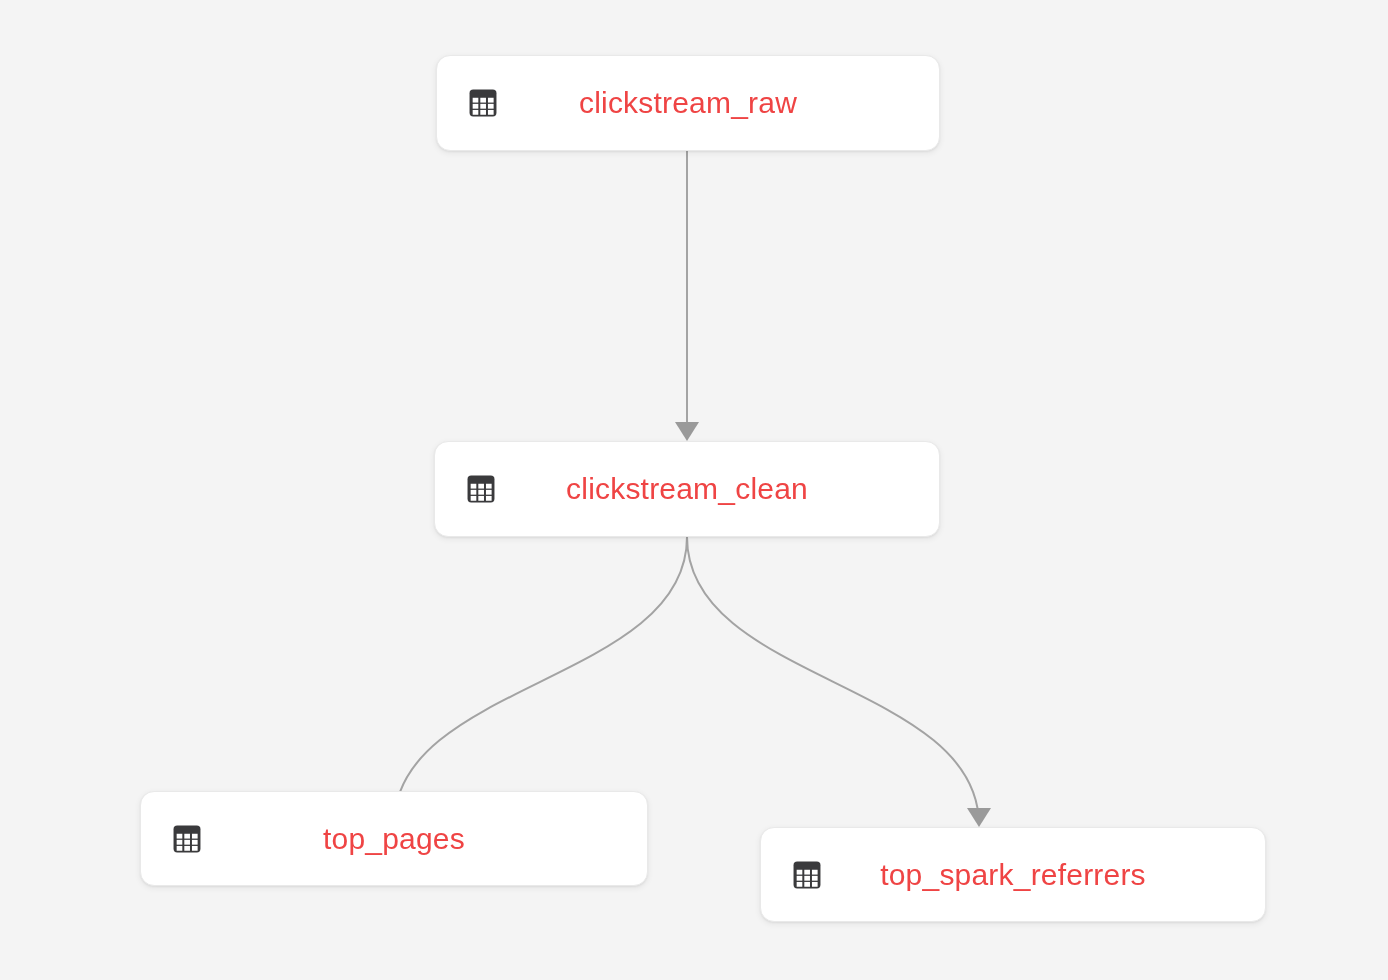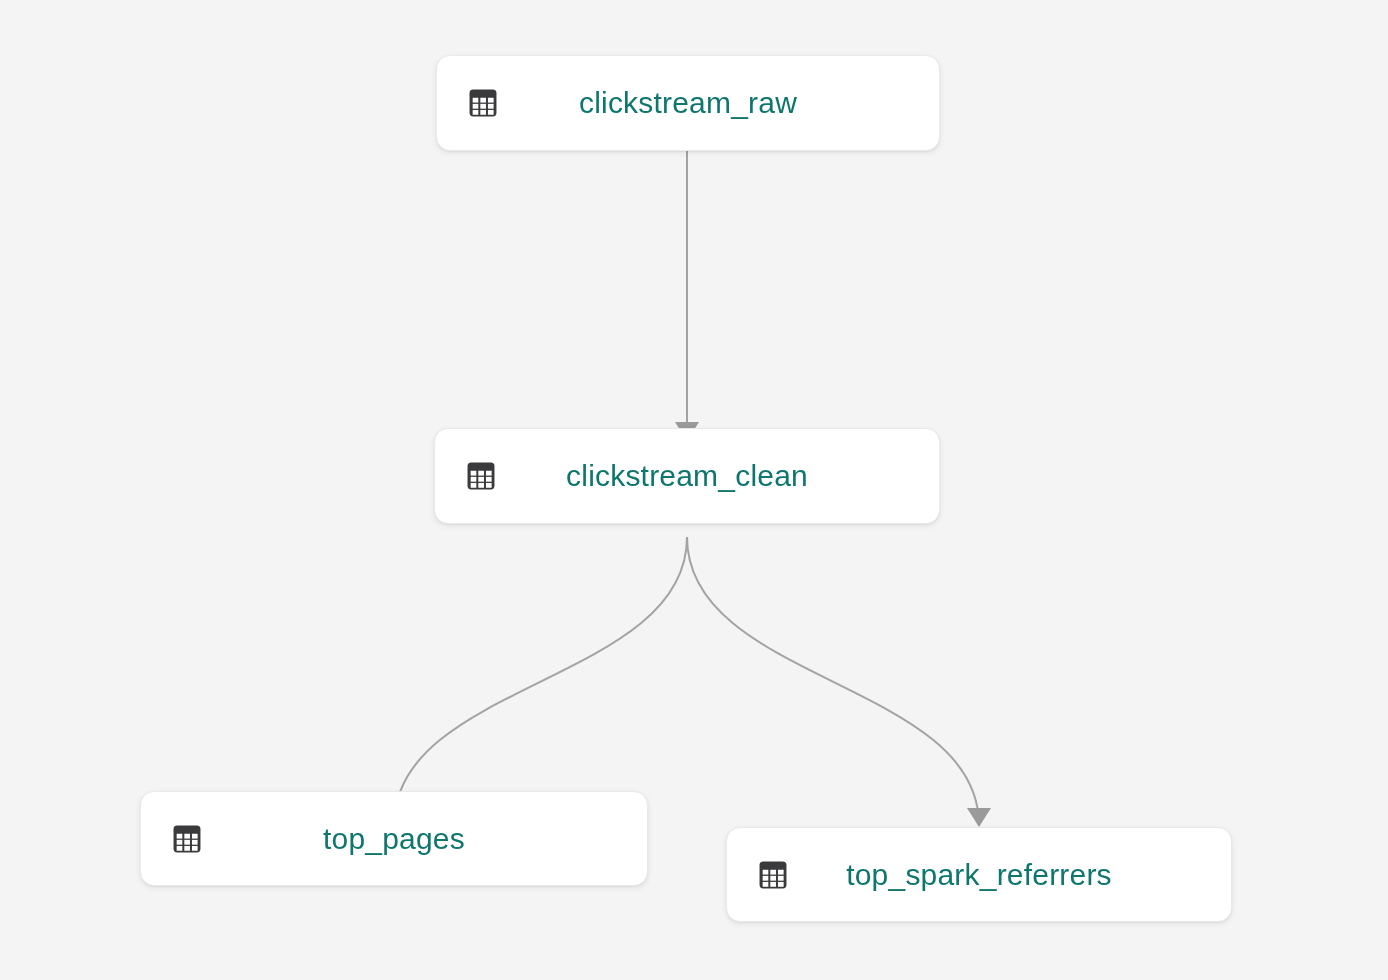--- a/index.html
+++ b/index.html
@@ -46,28 +46,28 @@
     display: block;
   }
   .node .icon svg {
     display: block;
     width: 34px;
     height: 34px;
   }
   .node .label {
     font-size: 30px;
     font-weight: 400;
-    color: #0f766e;
+    color: #ef4444;
     letter-spacing: 0.2px;
     white-space: nowrap;
   }
   #node-0 { left: 436px; top: 55px;  width: 504px; }
-  #node-1 { left: 434px; top: 428px; width: 506px; }
+  #node-1 { left: 434px; top: 441px; width: 506px; }
   #node-2 { left: 140px; top: 791px; width: 508px; height: 95px; }
-  #node-3 { left: 726px; top: 827px; width: 506px; height: 95px; }
+  #node-3 { left: 760px; top: 827px; width: 506px; height: 95px; }
 </style>
 </head>
 <body style="background: rgb(244, 244, 244);">
 
 <div class="canvas">
 
   <svg class="edges" viewBox="0 0 1388 980" aria-hidden="true">
     <g stroke="#a3a3a3" stroke-width="2" fill="none">
       <path d="M 687 151 L 687 439"></path>
       <path d="M 687 537 C 687 682, 394 682, 394 825"></path>

